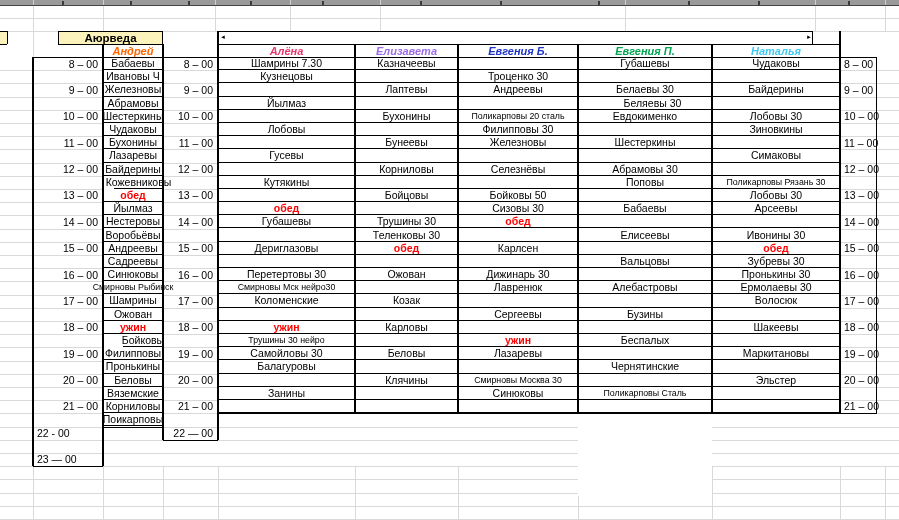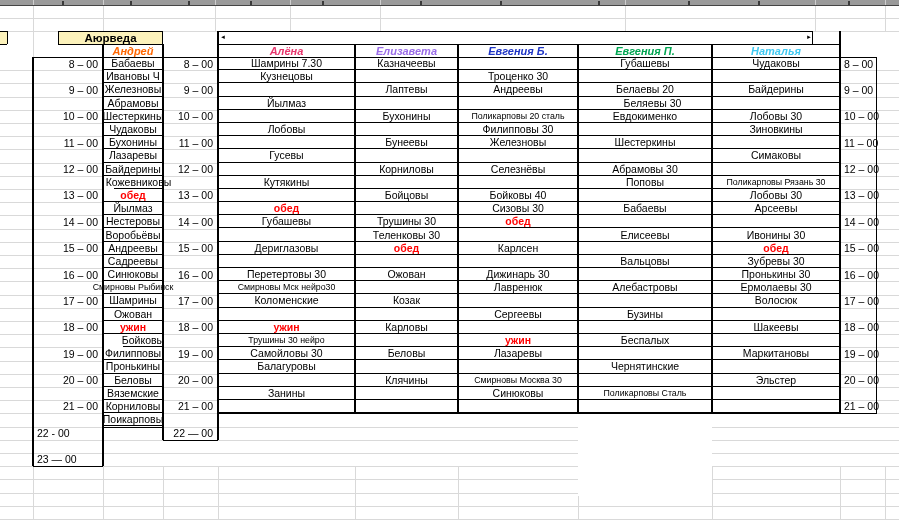--- a/index.html
+++ b/index.html
@@ -362,21 +362,21 @@
         </div>
         <div class="cell bordered" style="height: 13.2px;">
           <span>Железновы</span>
         </div>
         <div class="cell bordered" style="height: 13.2px;"></div>
         <div class="cell bordered" style="height: 13.2px;">
           <span>Селезнёвы</span>
         </div>
         <div class="cell bordered" style="height: 13.2px;"></div>
         <div class="cell bordered" style="height: 13.2px;">
-          <span>Бойковы 40</span>
+          <span>Бойковы 50</span>
         </div>
         <div class="cell bordered" style="height: 13.2px;">
           <span>Сизовы 30</span>
         </div>
         <div class="cell bordered" style="height: 13.2px;">
           <span class="meal">обед</span>
         </div>
         <div class="cell bordered" style="height: 13.2px;"></div>
         <div class="cell bordered" style="height: 13.2px;">
           <span>Карлсен</span>
@@ -407,21 +407,21 @@
           <span>Синюковы</span>
         </div>
         <div class="cell bordered" style="height: 13.2px;"></div>
       </div>
       <div class="col" style="left: 578px; top: 57px; width: 134px; height: 439px;">
         <div class="cell bordered" style="height: 13.2px;">
           <span>Губашевы</span>
         </div>
         <div class="cell bordered" style="height: 13.2px;"></div>
         <div class="cell bordered" style="height: 13.2px;">
-          <span>Белаевы 20</span>
+          <span>Белаевы 30</span>
         </div>
         <div class="cell bordered" style="height: 13.2px; padding-left: 15px;">
           <span>Беляевы 30</span>
         </div>
         <div class="cell bordered" style="height: 13.2px;">
           <span>Евдокименко</span>
         </div>
         <div class="cell bordered" style="height: 13.2px;"></div>
         <div class="cell bordered" style="height: 13.2px;">
           <span>Шестеркины</span>

